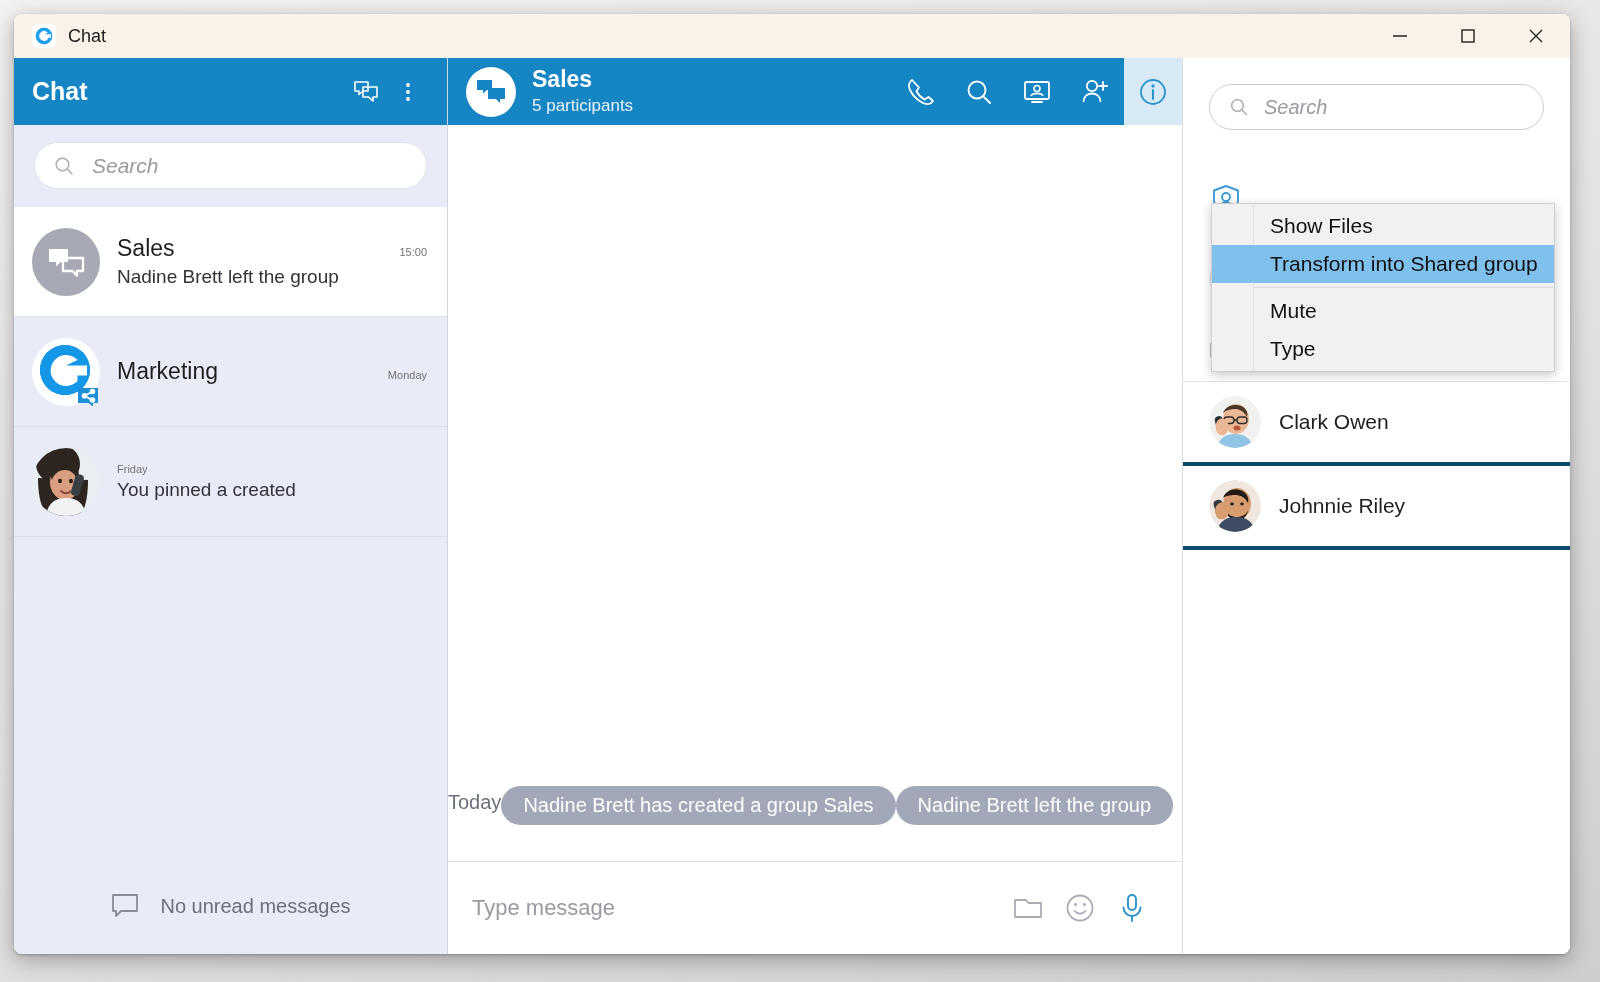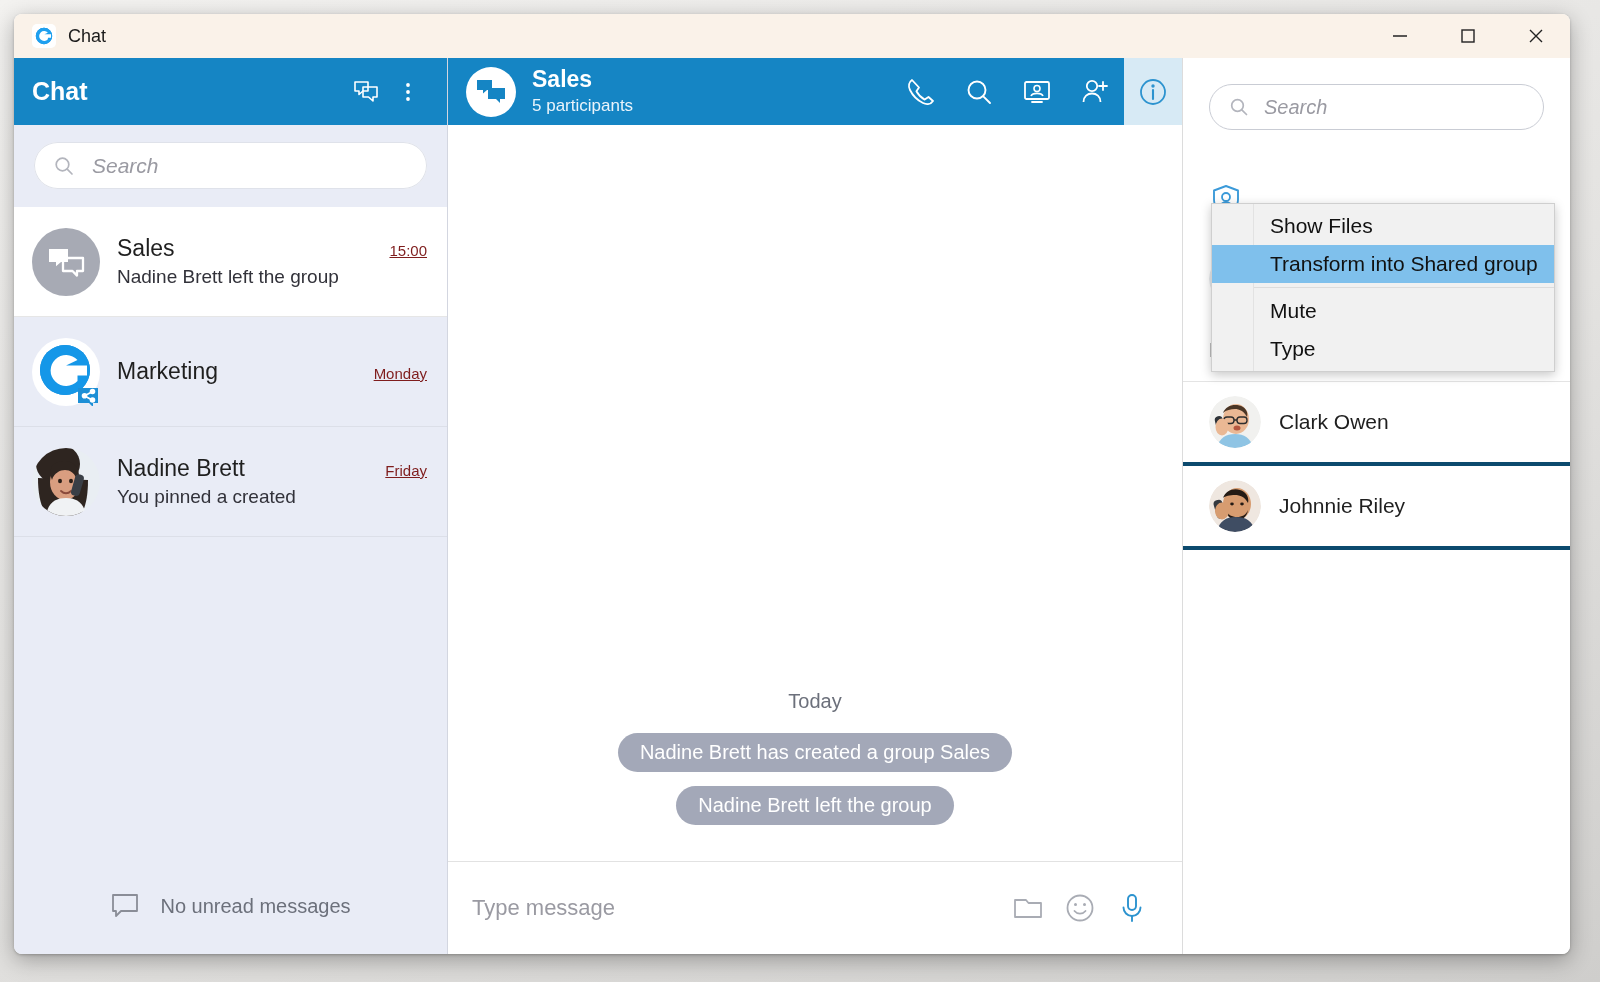--- a/index.html
+++ b/index.html
@@ -83,21 +83,21 @@
     cursor: default;
   }
   .chat-item.active { background: #ffffff; border-bottom-color:#e6e6e6; }
   .chat-item .avatar {
     width: 68px; height: 68px; border-radius: 50%;
     flex: 0 0 68px; position: relative; overflow: visible;
   }
   .chat-item .txt { flex:1; min-width:0; margin-left: 17px; }
   .chat-row1 { display:flex; align-items: baseline; }
   .chat-name { font-size: 23px; color: #1f1f1f; flex:1; }
-  .chat-time { font-size: 15px; color: #7f1d1d; text-decoration: underline; }
+  .chat-time { font-size: 11px; color: #737373; }
   .chat-sub { font-size: 19px; color: #32323a; margin-top: 4px;
     white-space: nowrap; overflow: hidden; text-overflow: ellipsis; }
 
   .sb-foot {
     height: 96px; flex: 0 0 96px;
     display:flex; align-items:center; justify-content:center;
   }
   .sb-foot span { margin-left: 20px; font-size: 20px; color: #6c707b; }
 
   
@@ -116,21 +116,21 @@
   .ct-tools { display:flex; height: 67px; }
   .ct-tool {
     width: 58px; height:67px; display:flex; align-items:center; justify-content:center;
     cursor: default;
   }
   .ct-tool.active { background: #d7eaf5; }
 
   .msgs { flex:1; position: relative; }
   .msgs-inner {
     position:absolute; left:0; right:0; bottom: 0;
-    display:flex; flex-direction: column; align-items:center;
+    display:flex; align-items:center;
     padding-bottom: 22px;
   }
   .day-sep { font-size: 20px; color:#6c707b; margin-bottom: 20px; }
   .sysmsg {
     background: #a3a8b8; color:#fff; font-size: 20px;
     border-radius: 20px; padding: 8px 22px; margin-bottom: 14px;
   }
 
   .composer {
     height: 93px; flex:0 0 93px;
@@ -329,21 +329,20 @@
                 <ellipse cx="28" cy="33" rx="2" ry="2.3" fill="#2b1f18"></ellipse>
                 <ellipse cx="39" cy="33" rx="2" ry="2.3" fill="#2b1f18"></ellipse>
                 <path d="M29 43c3 3 7 3 10 0" stroke="#8a4a3b" stroke-width="1.8" fill="none" stroke-linecap="round"></path>
                 <path d="M14 68c2-14 10-18 20-18s18 4 20 18z" fill="#f0f2f4"></path>
                 <rect x="41" y="26" width="9" height="22" rx="4" fill="#3a3f46" transform="rotate(16 45 37)"></rect>
               </g>
             </svg>
           </div>
           <div class="txt">
             <div class="chat-row1">
-              <span class="chat-name">Nadine Brett</span>
               <span class="chat-time">Friday</span>
             </div>
             <div class="chat-sub">You pinned a created</div>
           </div>
         </div>
 
       </div>
 
       <div class="sb-foot">
         <svg width="30" height="30" viewBox="0 0 30 30">

